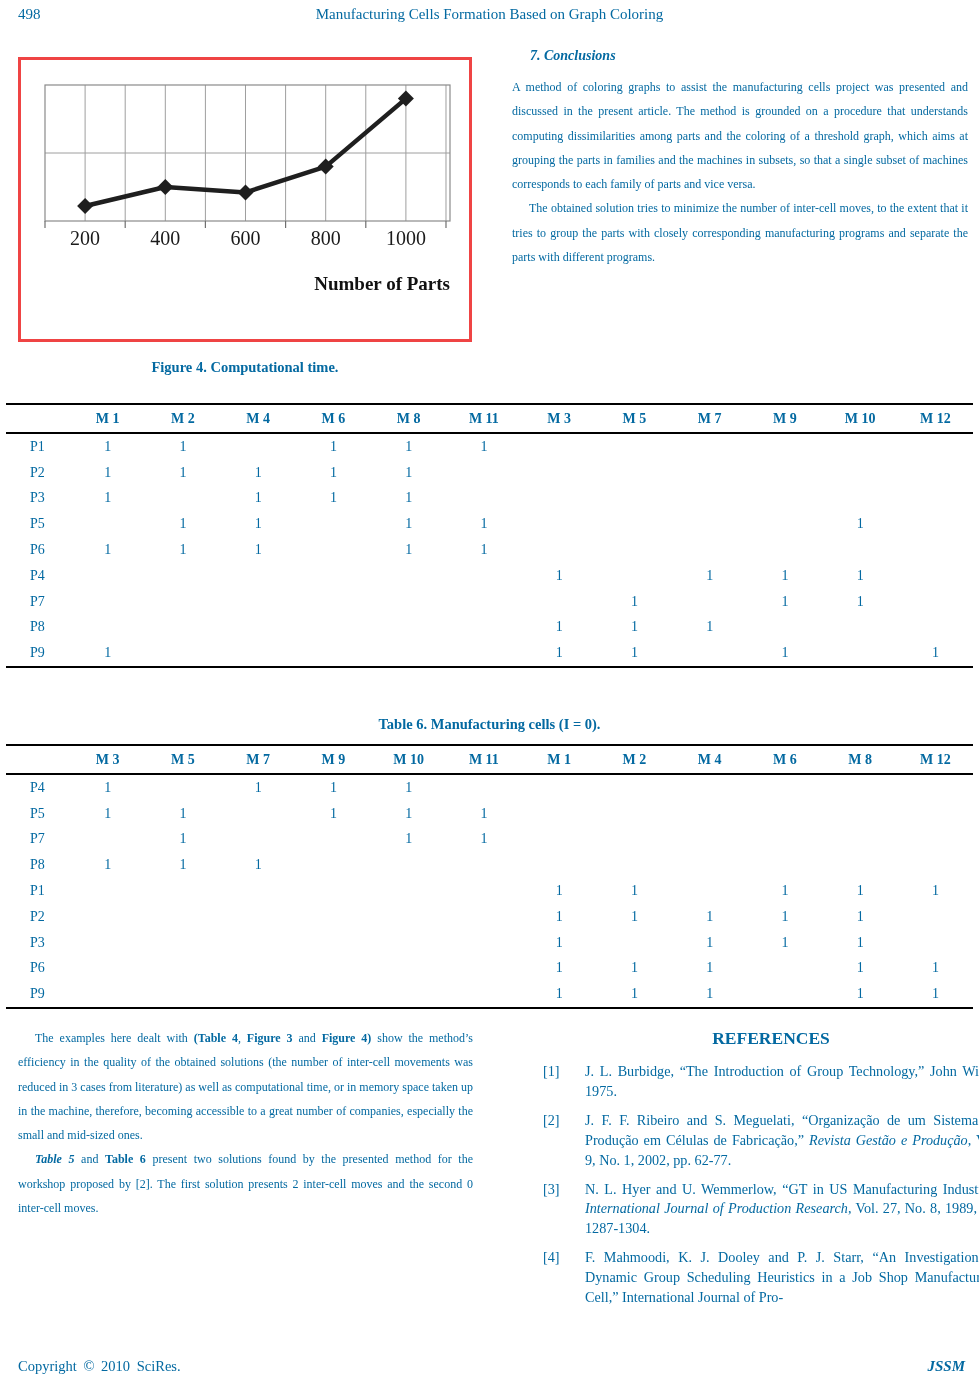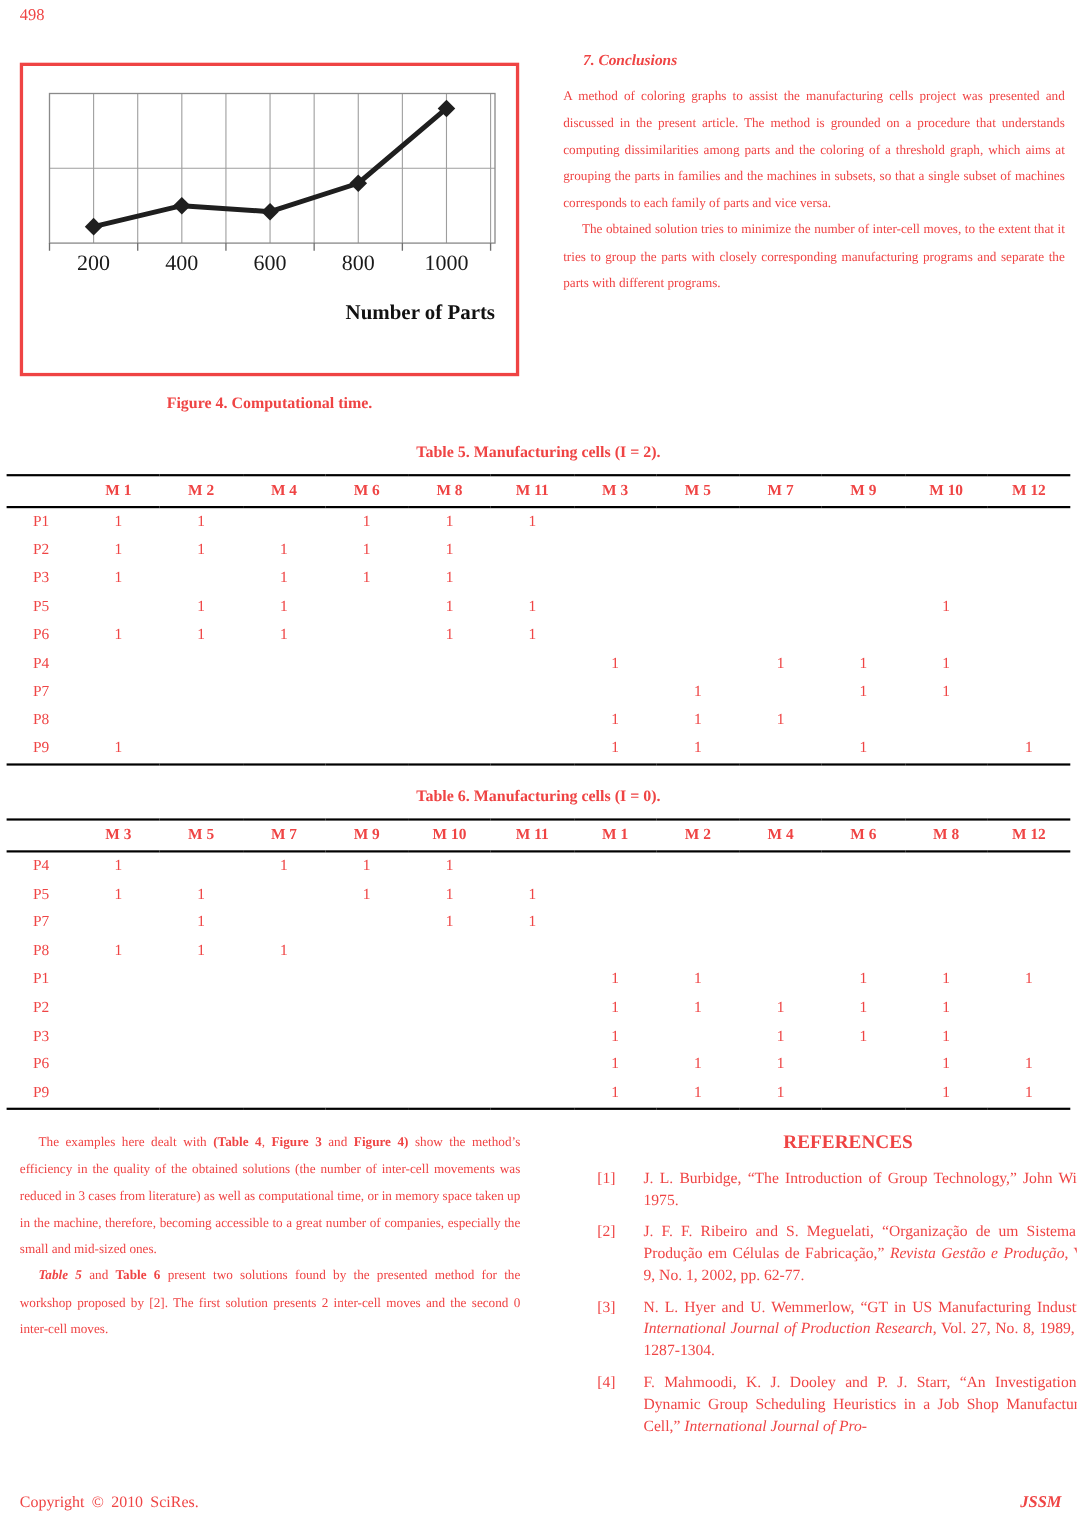--- a/index.html
+++ b/index.html
@@ -1,19 +1,19 @@
 <!DOCTYPE html>
 <html><head>
 <meta charset="utf-8">
 <title>Paper page 498</title>
 <style>
   html,body { margin:0; padding:0; background:#ffffff; }
   .page {
     position:relative; width:979px; height:1386px; background:#ffffff;
-    font-family:"Liberation Serif", serif; color:#ef4444; overflow:hidden;
+    font-family:"Liberation Serif", serif; color:#0369a1; overflow:hidden;
   }
 
   
   .pg-header { position:absolute; top:6px; left:18px; right:18px; height:22px; }
   .pg-num { position:absolute; left:0; top:0; font-size:15px; }
   .run-title { display:block; text-align:center; font-size:15px; }
 
   
   .fig-col { position:absolute; left:18px; top:57px; width:454px; }
   .fig-box { border:3px solid #ef4444; height:279px; background:#fff;text-align:center; }
@@ -52,20 +52,21 @@
   .pg-footer .copyright { word-spacing:3px; }
   .jssm { font-weight:bold; font-style:italic; font-size:15px; }
 </style>
 </head>
 <body>
 
 <div class="page">
 
   <div class="pg-header">
     <span class="pg-num">498</span>
+    <span class="run-title">Manufacturing Cells Formation Based on Graph Coloring</span>
   </div>
 
   <div class="fig-col">
     <div class="fig-box">
       <svg id="chart" width="452" height="277">
           <line x1="64.0990099009901" y1="25" x2="64.0990099009901" y2="161" stroke="#9e9e9e" stroke-width="1"></line>
           <line x1="104.19801980198021" y1="25" x2="104.19801980198021" y2="161" stroke="#9e9e9e" stroke-width="1"></line>
           <line x1="144.2970297029703" y1="25" x2="144.2970297029703" y2="161" stroke="#9e9e9e" stroke-width="1"></line>
           <line x1="184.39603960396042" y1="25" x2="184.39603960396042" y2="161" stroke="#9e9e9e" stroke-width="1"></line>
           <line x1="224.4950495049505" y1="25" x2="224.4950495049505" y2="161" stroke="#9e9e9e" stroke-width="1"></line>
@@ -99,21 +100,20 @@
     <div class="fig-caption">Figure 4. Computational time.</div>
   </div>
 
   <div class="concl-col">
     <h2>7. Conclusions</h2>
     <p class="just">A method of coloring graphs to assist the manufacturing cells project was presented and discussed in the present article. The method is grounded on a procedure that understands computing dissimilarities among parts and the coloring of a threshold graph, which aims at grouping the parts in families and the machines in subsets, so that a single subset of machines corresponds to each family of parts and vice versa.</p>
     <p class="just indent">The obtained solution tries to minimize the number of inter-cell moves, to the extent that it tries to group the parts with closely corresponding manufacturing programs and separate the parts with different programs.</p>
   </div>
 
   <div class="tbl-block" id="table5-block">
-    <div class="tbl-title">Table 5. Manufacturing cells (I = 2).</div>
     <table class="cells" id="table5">
         <colgroup>
           <col style="width:64px">
           <col>
           <col>
           <col>
           <col>
           <col>
           <col>
           <col>
@@ -470,21 +470,21 @@
         <div class="ref-item">
           <span class="ref-num">[2]</span>
           <span class="ref-text"><span>J. F. F. Ribeiro and S. Meguelati, “Organização de um Sistema de Produção em Células de Fabricação,” </span><span style="font-style: italic;">Revista Gestão e Produção</span><span>, Vol. 9, No. 1, 2002, pp. 62-77.</span></span>
         </div>
         <div class="ref-item">
           <span class="ref-num">[3]</span>
           <span class="ref-text"><span>N. L. Hyer and U. Wemmerlow, “GT in US Manufacturing Industry,” </span><span style="font-style: italic;">International Journal of Production Research</span><span>, Vol. 27, No. 8, 1989, pp. 1287-1304.</span></span>
         </div>
         <div class="ref-item">
           <span class="ref-num">[4]</span>
-          <span class="ref-text"><span>F. Mahmoodi, K. J. Dooley and P. J. Starr, “An Investigation of Dynamic Group Scheduling Heuristics in a Job Shop Manufacturing Cell,” </span><span style="font-style: italic;">International Journal of Pro-</span></span>
+          <span class="ref-text"><span>F. Mahmoodi, K. J. Dooley and P. J. Starr, “An Investigation of Dynamic Group Scheduling Heuristics in a Job Shop Manufacturing Cell,” </span><span style="">International Journal of Pro-</span></span>
         </div>
       </div>
   </div>
 
   <div class="pg-footer">
     <span class="copyright">Copyright © 2010 SciRes.</span>
     <span class="jssm">JSSM</span>
   </div>
 
 </div>

